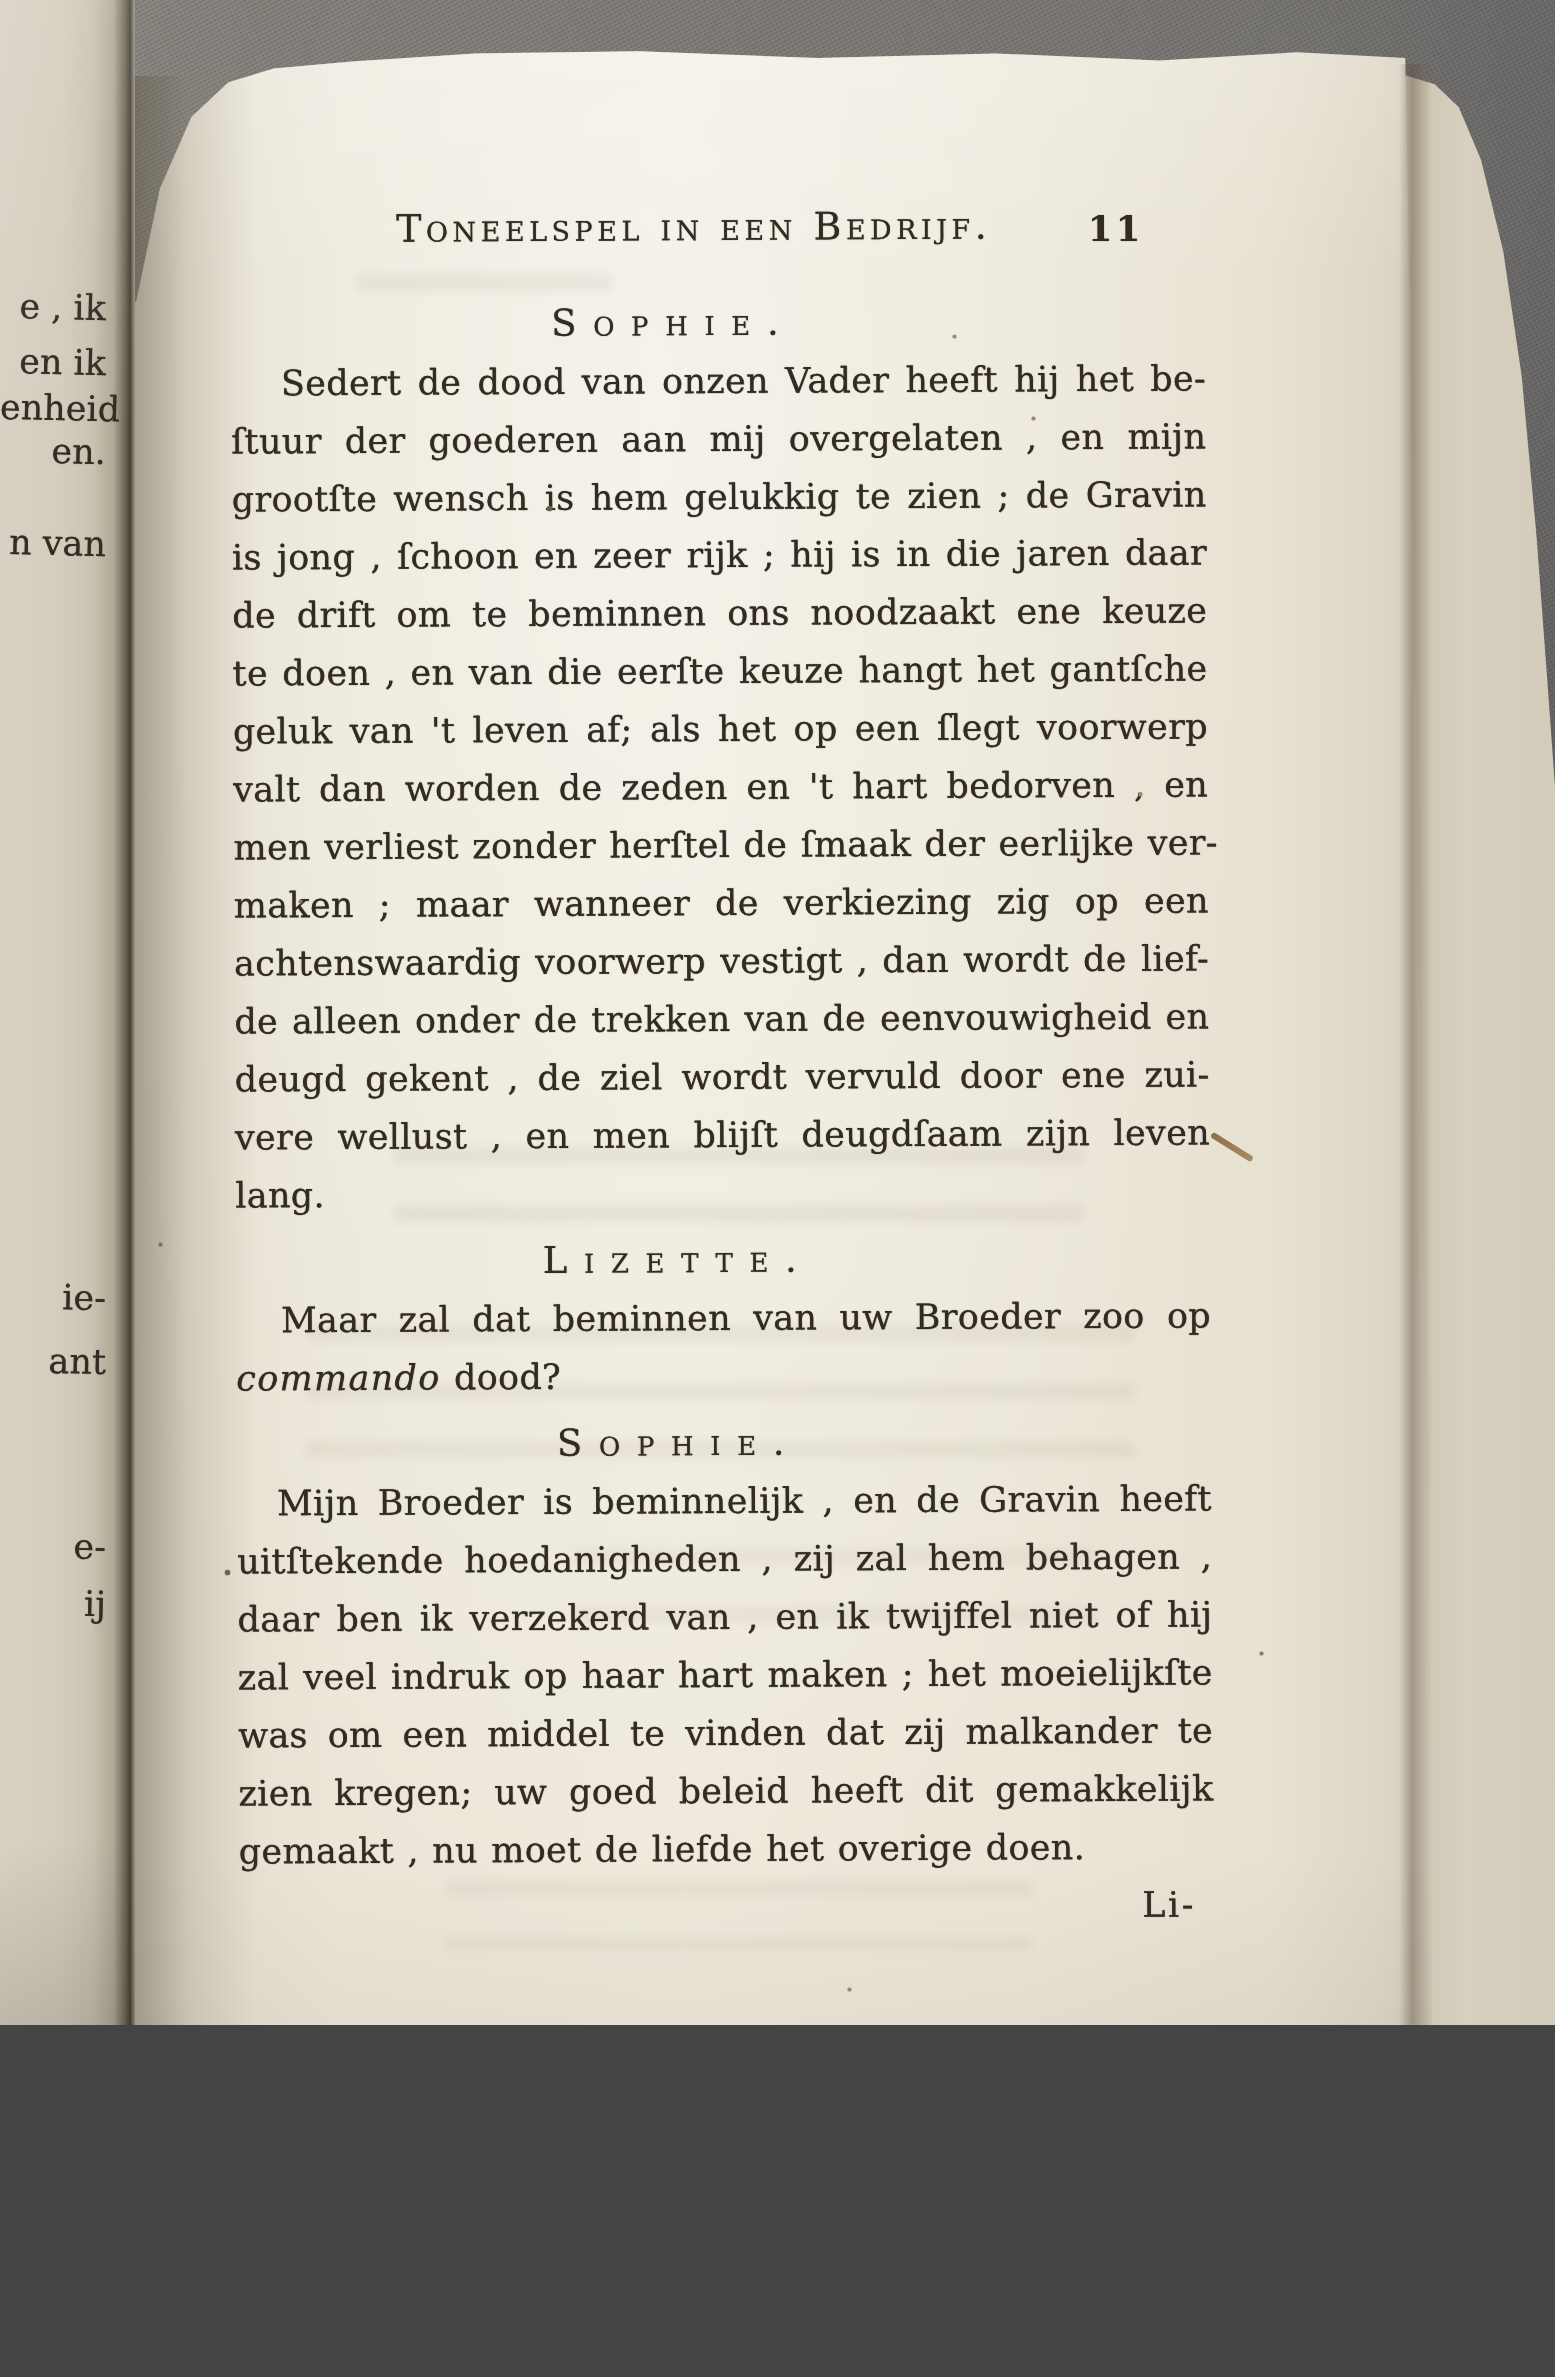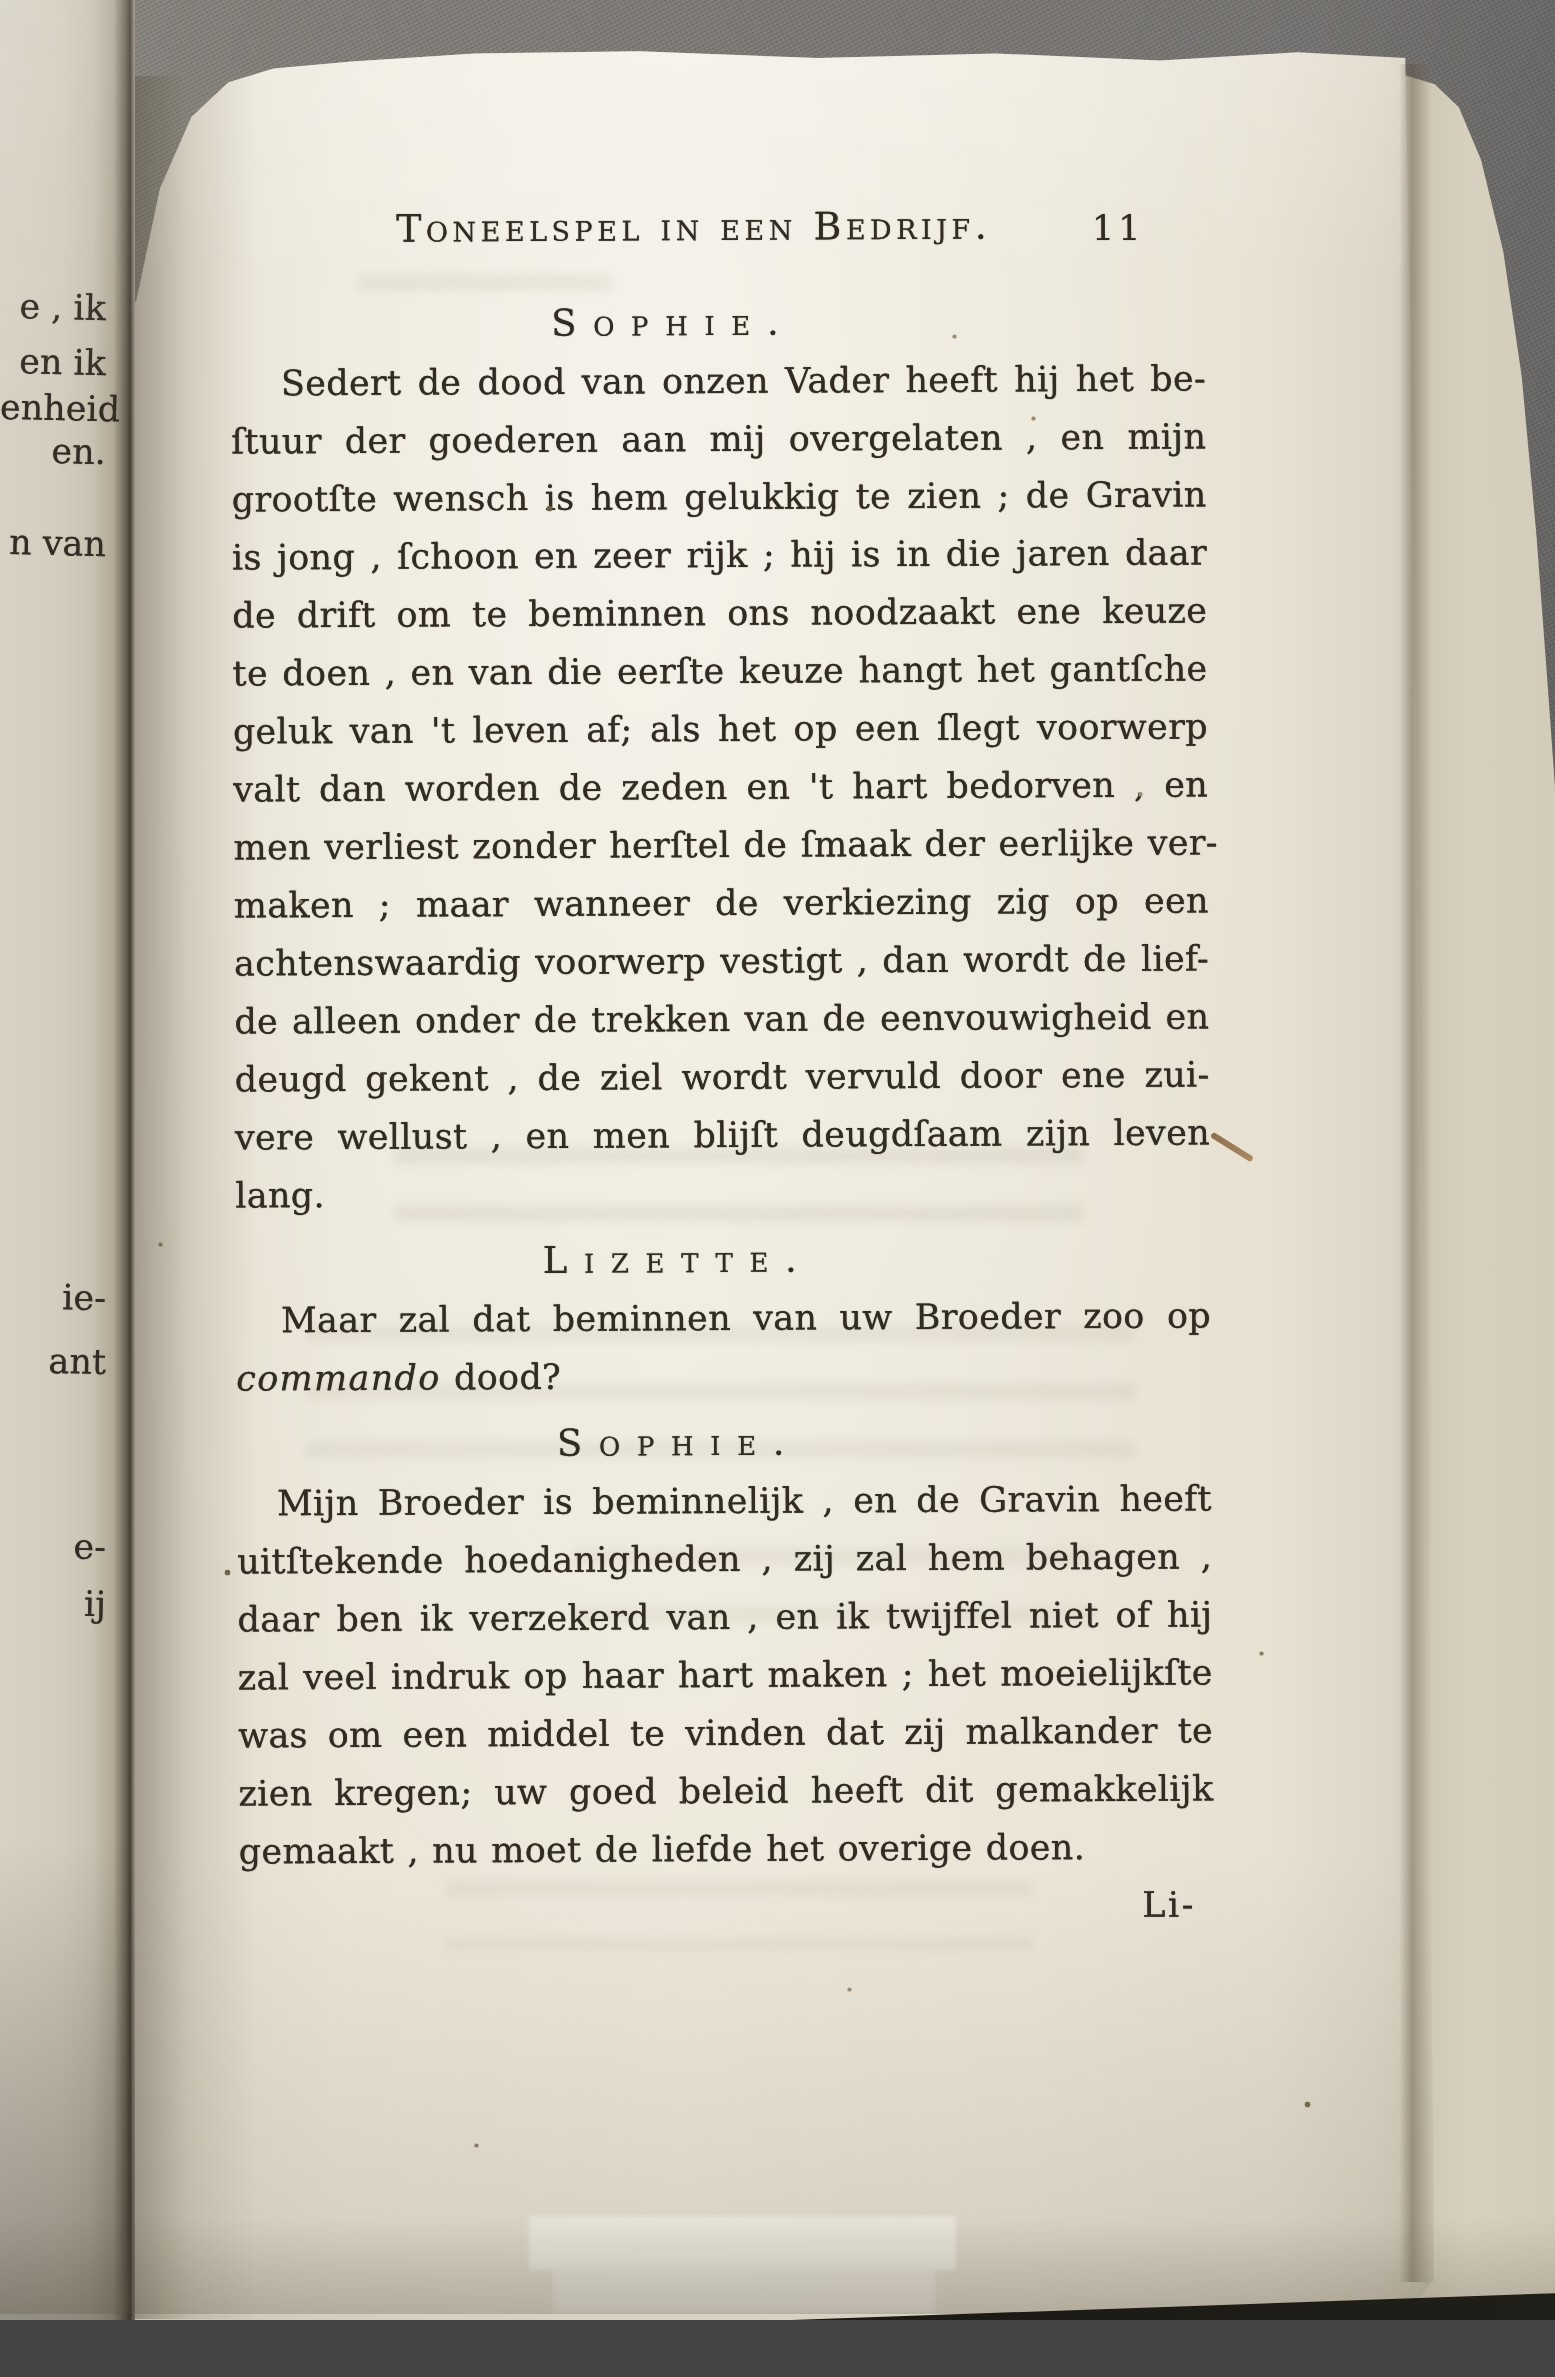--- a/index.html
+++ b/index.html
@@ -1,17 +1,17 @@
 <!DOCTYPE html>
 <html style="font-size:10.2px"><head>
 <meta charset="utf-8">
 <style>
   html,body{margin:0;padding:0;background:#444;}
   #canvas{
-    position:relative;width:1555px;height:2320px;overflow:hidden;
+    position:relative;width:1555px;height:2025px;overflow:hidden;
     font-family:"DejaVu Serif","Liberation Serif",serif;
     background:
       radial-gradient(ellipse at 82% 6%, rgba(255,255,255,0.10), rgba(255,255,255,0) 55%),
       repeating-linear-gradient(63deg, rgba(255,255,255,0.05) 0 1.3px, rgba(255,255,255,0) 1.3px 4.5px),
       repeating-linear-gradient(-27deg, rgba(0,0,0,0.10) 0 1.3px, rgba(0,0,0,0) 1.3px 3.8px),
       linear-gradient(100deg,#8b8882 0%,#7d7a75 28%,#6e6b67 55%,#605e5c 78%,#575553 100%);
   }
   
   .underpage{
     position:absolute;left:1370px;top:57px;width:185px;height:2281px;z-index:1;
@@ -85,20 +85,21 @@
   }
   .pageheader{position:absolute;top:205px;left:0;width:100%;text-align:center;}
   .pagetitle{
     display:inline-block;font-variant:small-caps;font-size:38px;letter-spacing:4.5px;
     transform:translateX(-24px);
     text-shadow:0 0 1px rgba(49,43,34,0.8);
   }
   .pagenum{
     position:absolute;right:61px;top:5.1px;font-size:35px;letter-spacing:3.8px;
     text-shadow:0 0 1px rgba(49,43,34,0.8);
+    font-weight:bold;
   }
   .flow{position:absolute;top:294px;left:0;width:100%;}
   .speaker{
     height:58px;line-height:58px;text-align:center;font-variant:small-caps;
     font-size:37px;letter-spacing:16.6px;transform:translateX(-45px);
     text-shadow:0 0 1px rgba(49,43,34,0.8);white-space:nowrap;
   }
   .sec + .sec .speaker{margin-top:9px;}
   .line{
     height:58px;line-height:58px;font-size:35px;letter-spacing:0.3px;word-spacing:1.9px;

